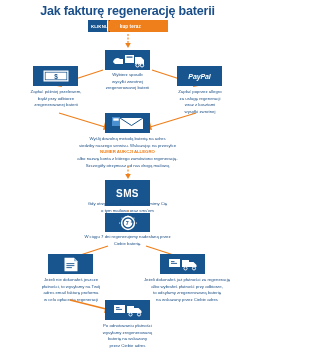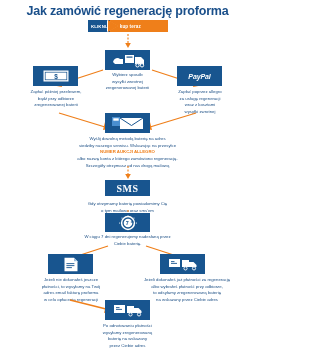--- a/index.html
+++ b/index.html
@@ -85,21 +85,21 @@
   }
   .paypal-label{
     color:#ffffff;font-weight:bold;font-style:italic;font-size:7px;letter-spacing:-.1px;
   }
 </style>
 </head>
 <body>
 
 <div class="page">
 
-  <div class="title">Jak zamówić regenerację proforma</div>
+  <div class="title">Jak fakturę regenerację baterii</div>
 
   <div class="cta">
     <div class="cta-left">KLIKNIJ</div>
     <div class="cta-notch2"></div>
     <div class="cta-notch"></div>
     <div class="cta-right">kup teraz</div>
   </div>
 
   <svg class="arrow" style="left:125px;top:34px;" width="6" height="16">
     <line x1="3" y1="0" x2="3" y2="10" stroke="#ef7f1a" stroke-width="1.1" stroke-dasharray="2,1.5"></line>
@@ -181,21 +181,21 @@
     <div class="hi">NUMER AUKCJI ALLEGRO</div>
     <div>albo nazwę konta z którego zamówiono regenerację.</div>
     <div>Szczegóły otrzymasz od nas drogą mailową</div>
   </div>
 
   <svg class="arrow" style="left:125px;top:166px;" width="6" height="16">
     <line x1="3" y1="0" x2="3" y2="9" stroke="#ef7f1a" stroke-width="1.1" stroke-dasharray="2,1.5"></line>
     <polygon points="0.2,8 5.8,8 3,13" fill="#ef7f1a"></polygon>
   </svg>
 
-  <div class="ibox" style="left:105px;top:180px;width:45px;height:16px;font-family:Liberation Serif, serif;">
+  <div class="ibox" style="left:105px;top:180px;width:45px;height:26px;">
     <span class="sms-label">SMS</span>
   </div>
 
   <div class="txt" style="left:45px;top:201px;width:165px;">
     <div>Gdy otrzymamy baterię powiadomimy Cię</div>
     <div>o tym mailowo oraz sms'em</div>
   </div>
 
   <svg class="arrow" style="left:125px;top:210px;" width="6" height="14">
     <line x1="3" y1="0" x2="3" y2="8" stroke="#ef7f1a" stroke-width="1.1" stroke-dasharray="2,1.5"></line>

